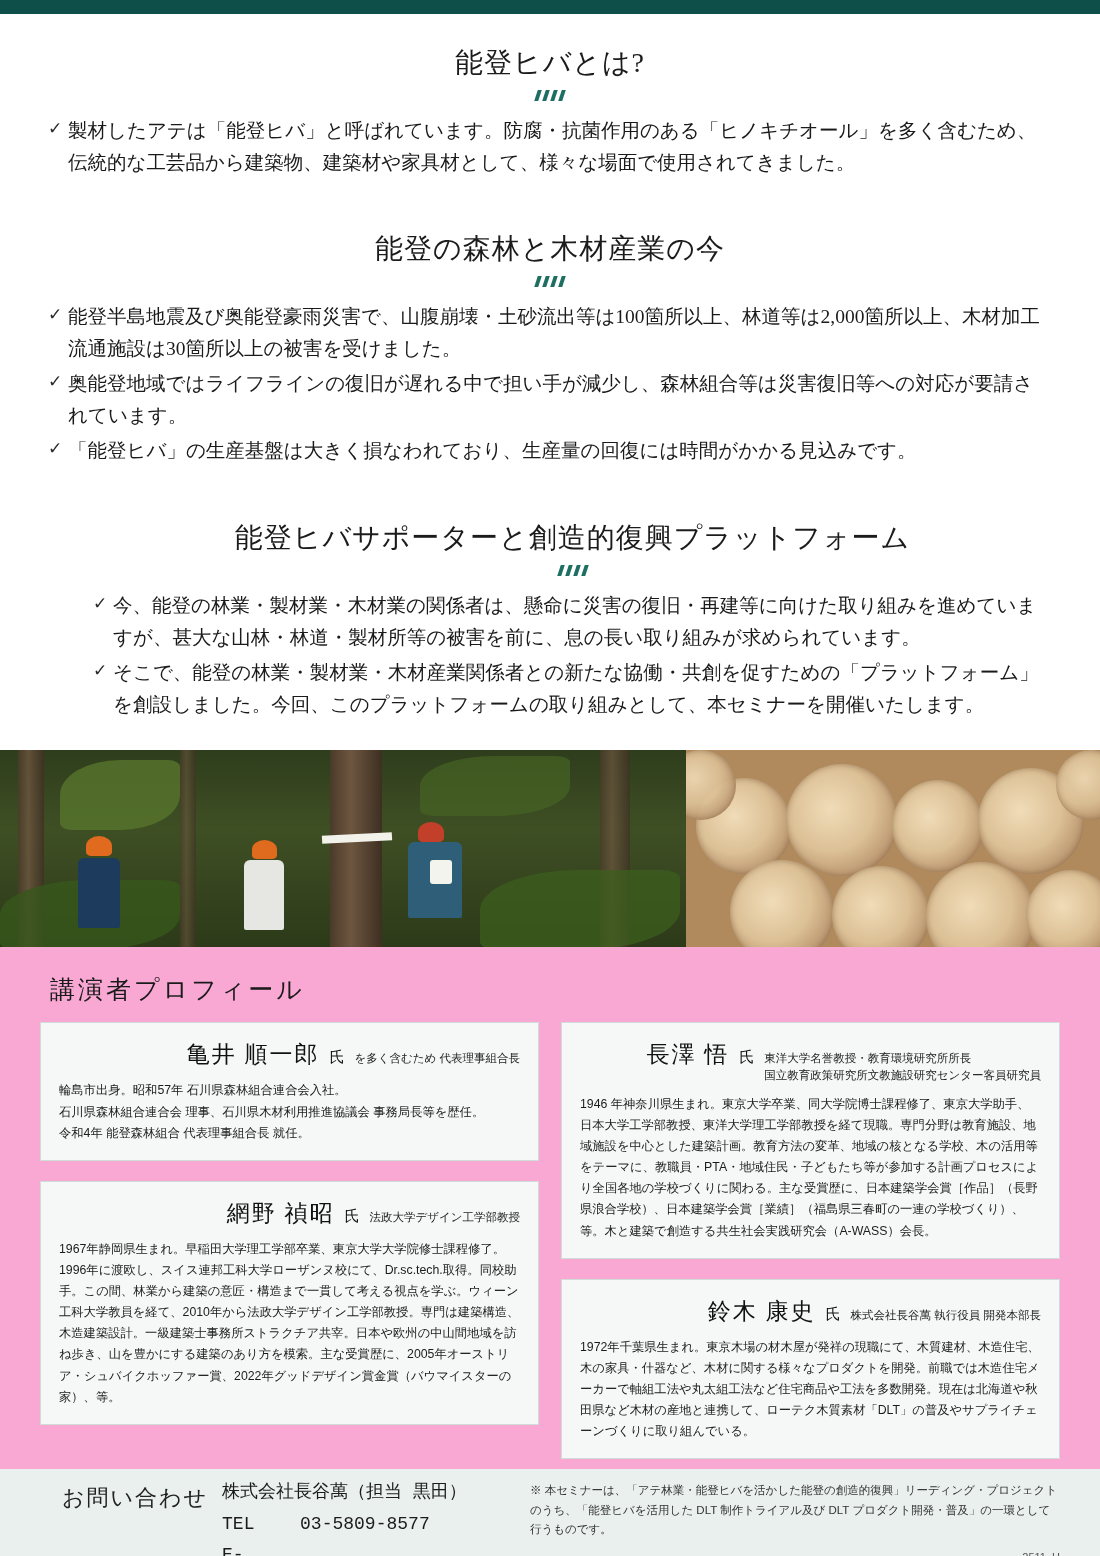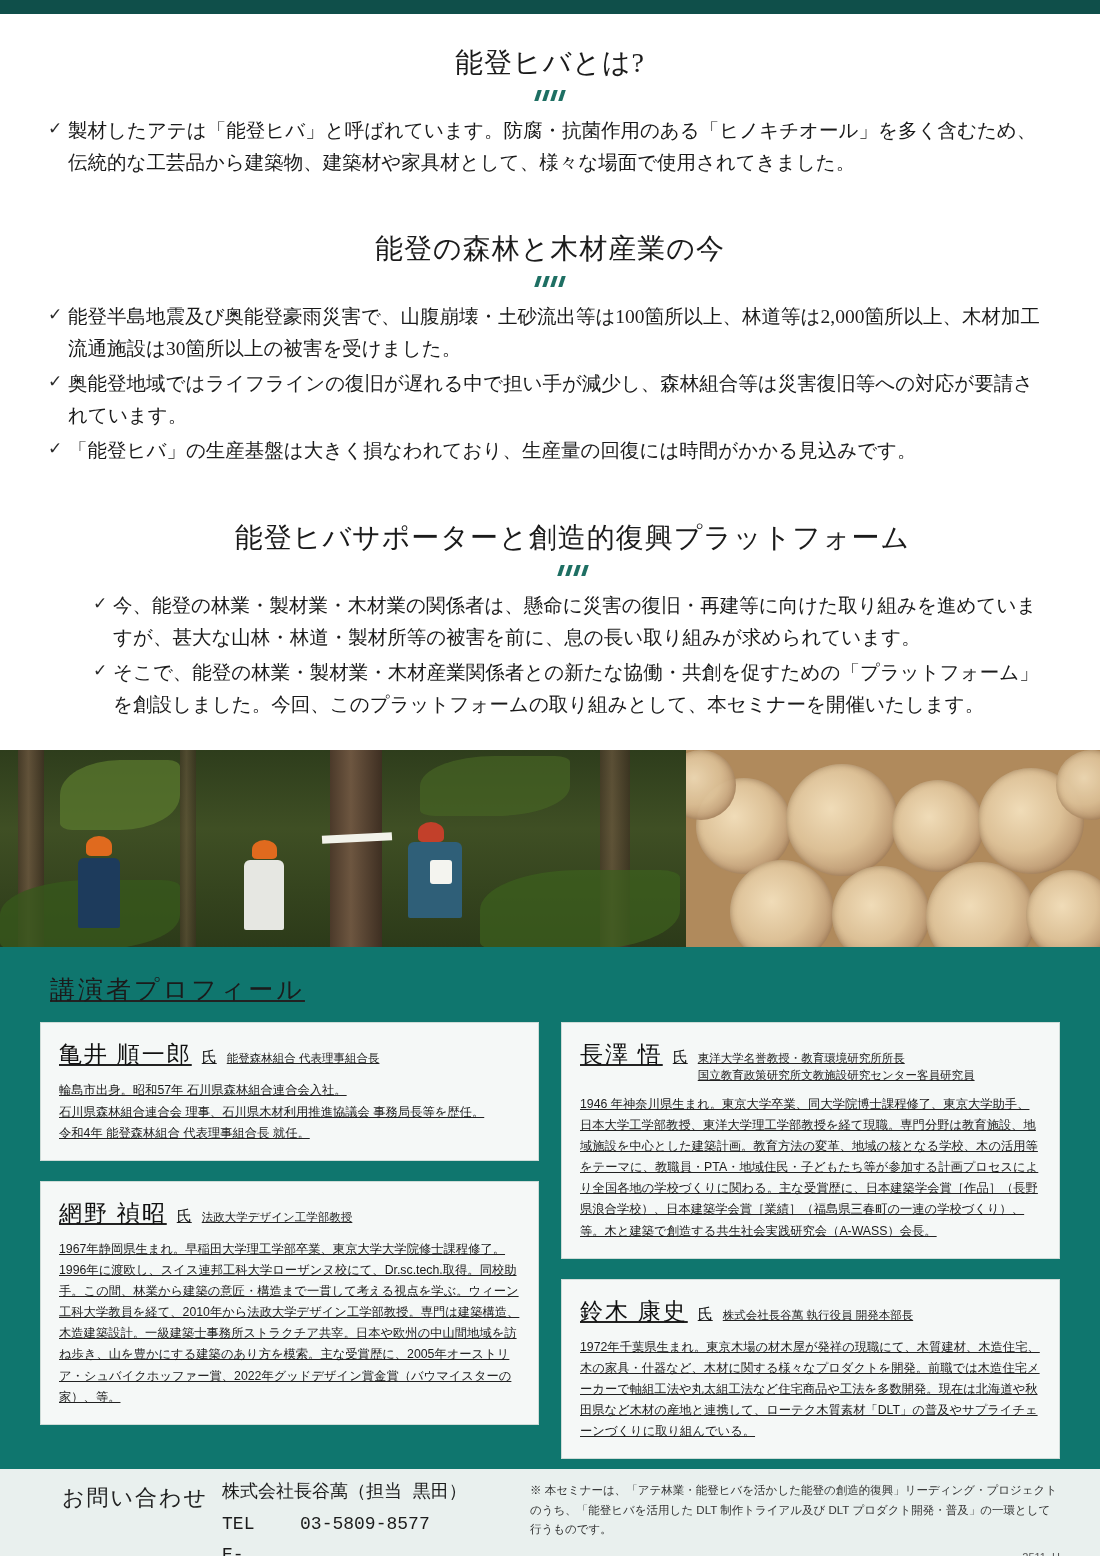--- a/index.html
+++ b/index.html
@@ -107,24 +107,23 @@
     border-radius: 6px 6px 2px 2px;
   }
   .helmet {
     position: absolute;
     background: #e06a1e;
     border-radius: 50% 50% 20% 20%;
   }
 
   
   .profiles {
-    background: #0f766e;
+    background: #f9a8d4;
     padding: 26px 40px 10px 40px;
     min-height: 400px;
-    text-decoration: underline;
   }
   .profiles-title {
     font-size: 25px;
     letter-spacing: 3px;
     margin: 0 0 16px 10px;
     color: #1b1b1b;
     font-weight: normal;
   }
   .cards {
     display: flex;
@@ -134,20 +133,21 @@
   .card {
     background: #f5f8f7;
     border: 1px solid #cfdcd8;
     padding: 16px 18px 16px 18px;
   }
   .card-head {
     display: flex;
     align-items: baseline;
     gap: 10px;
     margin-bottom: 10px;
+    justify-content: flex-end;
   }
   .p-name {
     font-size: 23px;
     letter-spacing: 2px;
     color: #111;
     white-space: nowrap;
   }
   .p-suffix { font-size: 15px; color: #111; }
   .p-role {
     font-size: 11.5px;
@@ -289,21 +289,21 @@
 
   <div class="profiles">
     <h3 class="profiles-title">講演者プロフィール</h3>
     <div class="cards">
 
       <div class="col">
         <div class="card">
           <div class="card-head">
             <span class="p-name">亀井 順一郎</span>
             <span class="p-suffix">氏</span>
-            <span class="p-role">能登森林組合 代表理事組合長</span>
+            <span class="p-role">を多く含むため 代表理事組合長</span>
           </div>
           <div class="p-bio" style="white-space:pre-line;">輪島市出身。昭和57年 石川県森林組合連合会入社。
 石川県森林組合連合会 理事、石川県木材利用推進協議会 事務局長等を歴任。
 令和4年 能登森林組合 代表理事組合長 就任。</div>
         </div>
 
         <div class="card card-tall">
           <div class="card-head">
             <span class="p-name">網野 禎昭</span>
             <span class="p-suffix">氏</span>

